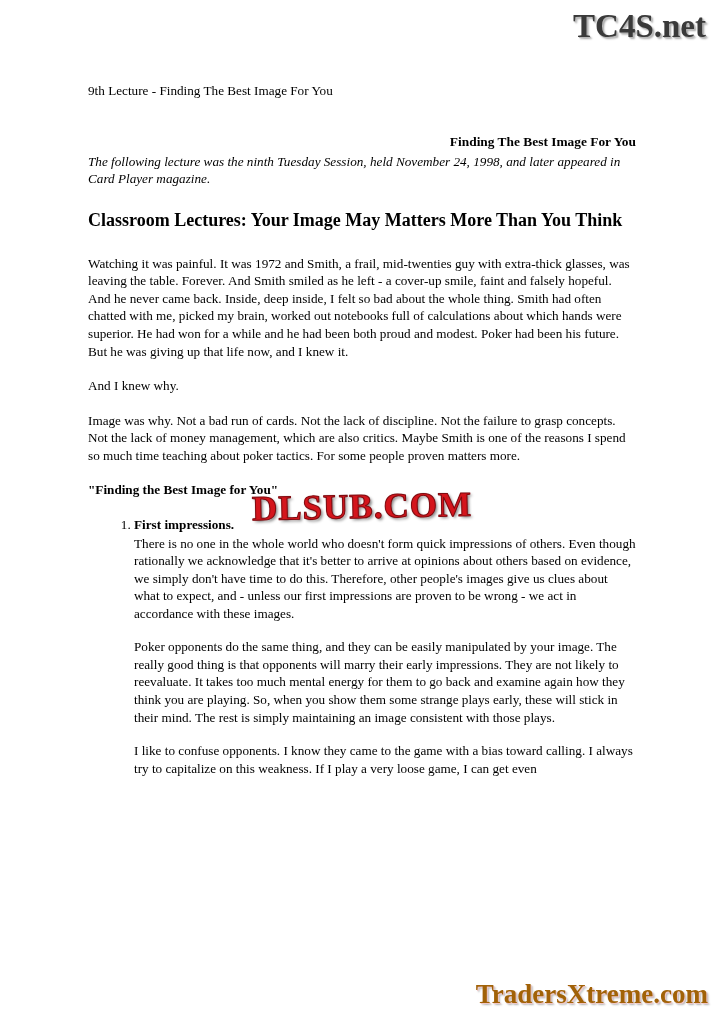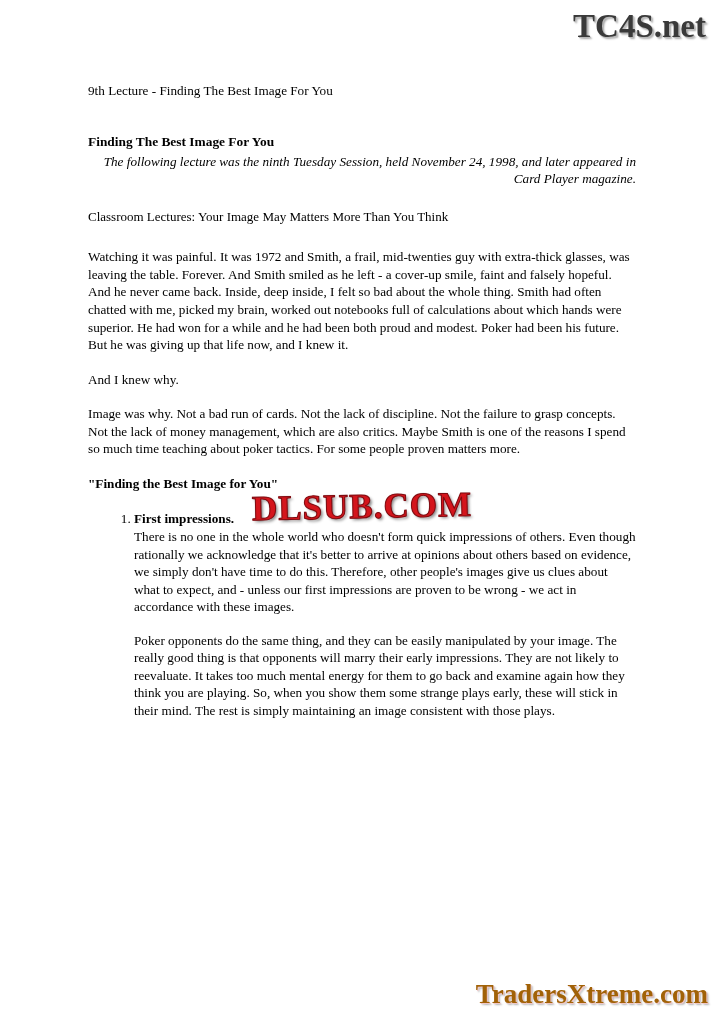--- a/index.html
+++ b/index.html
@@ -86,32 +86,32 @@
   }
 
   .header-line {
     margin: 0 0 34px 0;
   }
 
   h1.title {
     font-size: 13.4px;
     font-weight: bold;
     margin: 0 0 2px 0;
+    text-align: right;
   }
 
   .lead-italic {
     font-style: italic;
     margin: 0 0 22px 0;
     line-height: 1.32;
-    text-align: right;
   }
 
   h2.subhead {
-    font-size: 13px;
-    font-weight: normal;
+    font-size: 18px;
+    font-weight: bold;
     margin: 0 0 22px 0;
   }
 
   p.para {
     margin: 0 0 17px 0;
     line-height: 1.33;
   }
 
   p.quote-head {
     font-weight: bold;
@@ -156,20 +156,21 @@
     <p class="para">And I knew why.</p>
     <p class="para">Image was why. Not a bad run of cards. Not the lack of discipline. Not the failure to grasp concepts. Not the lack of money management, which are also critics. Maybe Smith is one of the reasons I spend so much time teaching about poker tactics. For some people proven matters more.</p>
 
     <p class="quote-head">"Finding the Best Image for You"</p>
 
     <ol class="list">
       <li>
         <span class="li-title">First impressions.</span>
         <p>There is no one in the whole world who doesn't form quick impressions of others. Even though rationally we acknowledge that it's better to arrive at opinions about others based on evidence, we simply don't have time to do this. Therefore, other people's images give us clues about what to expect, and - unless our first impressions are proven to be wrong - we act in accordance with these images.</p>
         <p>Poker opponents do the same thing, and they can be easily manipulated by your image. The really good thing is that opponents will marry their early impressions. They are not likely to reevaluate. It takes too much mental energy for them to go back and examine again how they think you are playing. So, when you show them some strange plays early, these will stick in their mind. The rest is simply maintaining an image consistent with those plays.</p>
+        <p>I like to confuse opponents. I know they came to the game with a bias toward calling. I always try to capitalize on this weakness. If I play a very loose game, I can get even</p>
       </li>
     </ol>
 
   </div>
 
   <div class="wm-center">DLSUB.COM</div>
 
   <div class="wm-bottom">TradersXtreme.com</div>
 
 </div>

